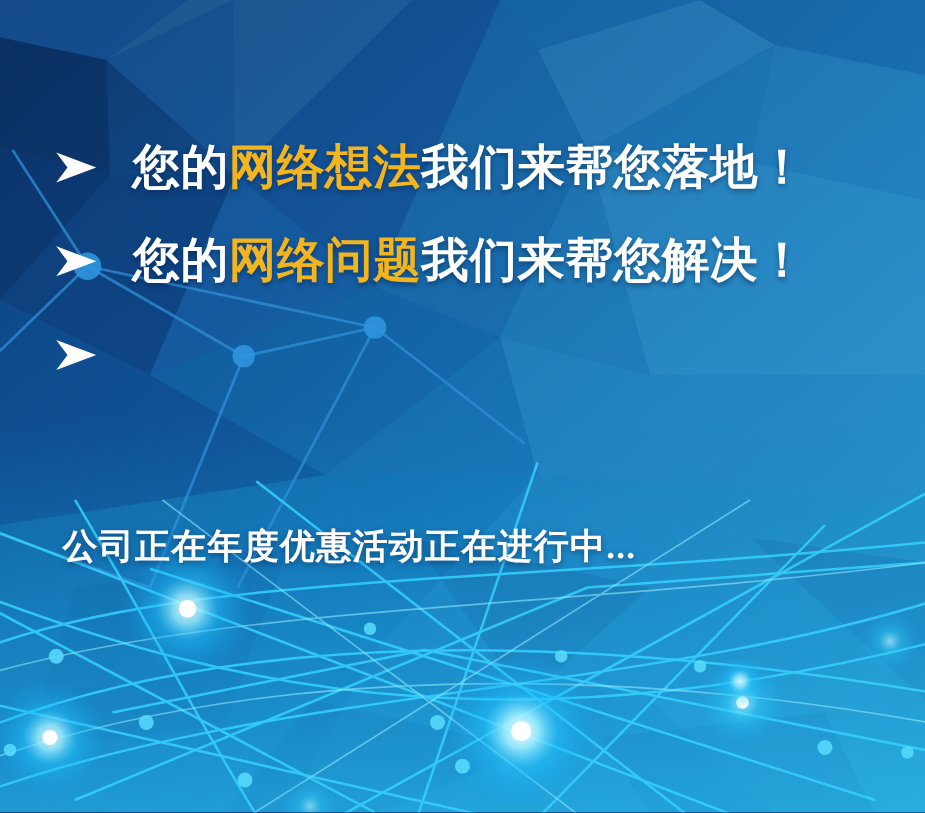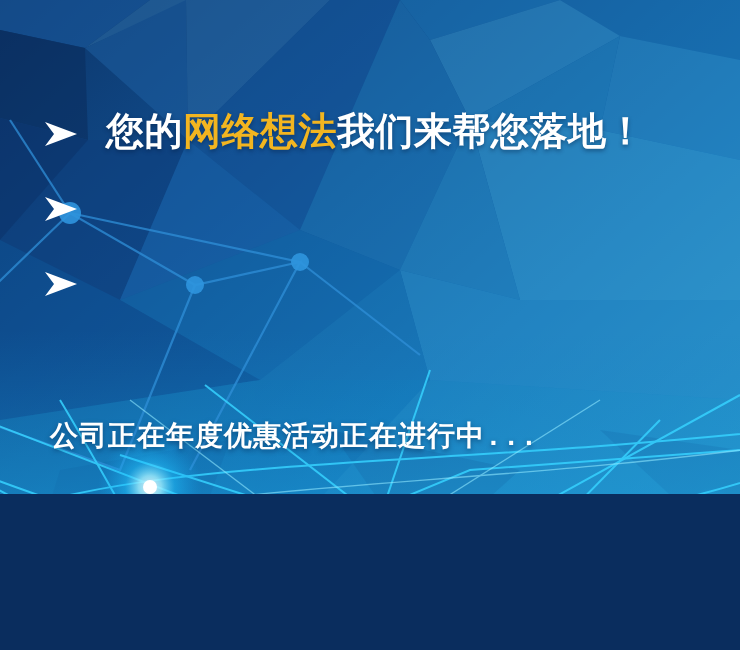--- a/index.html
+++ b/index.html
@@ -3,23 +3,23 @@
 <meta charset="utf-8">
 <style>
   html, body {
     margin: 0;
     padding: 0;
     background: #0a2d5e;
   }
   #banner {
     position: relative;
     width: 740px;
-    height: 494px;
+    height: 650px;
     overflow: hidden;
-    font-family: Liberation Mono, monospace;
+    font-family: Liberation Serif, serif;
     background: linear-gradient(115deg, #0d3b73 0%, #125295 28%, #1372b8 58%, #1e8fcb 80%, #2a9ed4 100%);
   }
 
   
   .bg-layer {
     position: absolute;
     inset: 0;
     pointer-events: none;
   }
   .bg-svg { display: block; width: 740px; height: 650px; }
@@ -246,20 +246,21 @@
         <svg class="bullet-arrow" viewBox="0 0 34 26" xmlns="http://www.w3.org/2000/svg">
           <path d="M1 1 L33 13 L1 25 L10 13 Z" fill="#ffffff"></path>
         </svg>
         <div class="headline-text"><span>您的</span><span class="hl">网络想法</span><span>我们来帮您落地！</span></div>
       </div>
 
       <div class="headline-row">
         <svg class="bullet-arrow" viewBox="0 0 34 26" xmlns="http://www.w3.org/2000/svg">
           <path d="M1 1 L33 13 L1 25 L10 13 Z" fill="#ffffff"></path>
         </svg>
+        <div class="headline-text"><span>您的</span><span class="hl">网络问题</span><span>我们来帮您解决！</span></div>
       </div>
 
       <div class="headline-row">
         <svg class="bullet-arrow" viewBox="0 0 34 26" xmlns="http://www.w3.org/2000/svg">
           <path d="M1 1 L33 13 L1 25 L10 13 Z" fill="#ffffff"></path>
         </svg>
       </div>
 
     </div>
 

